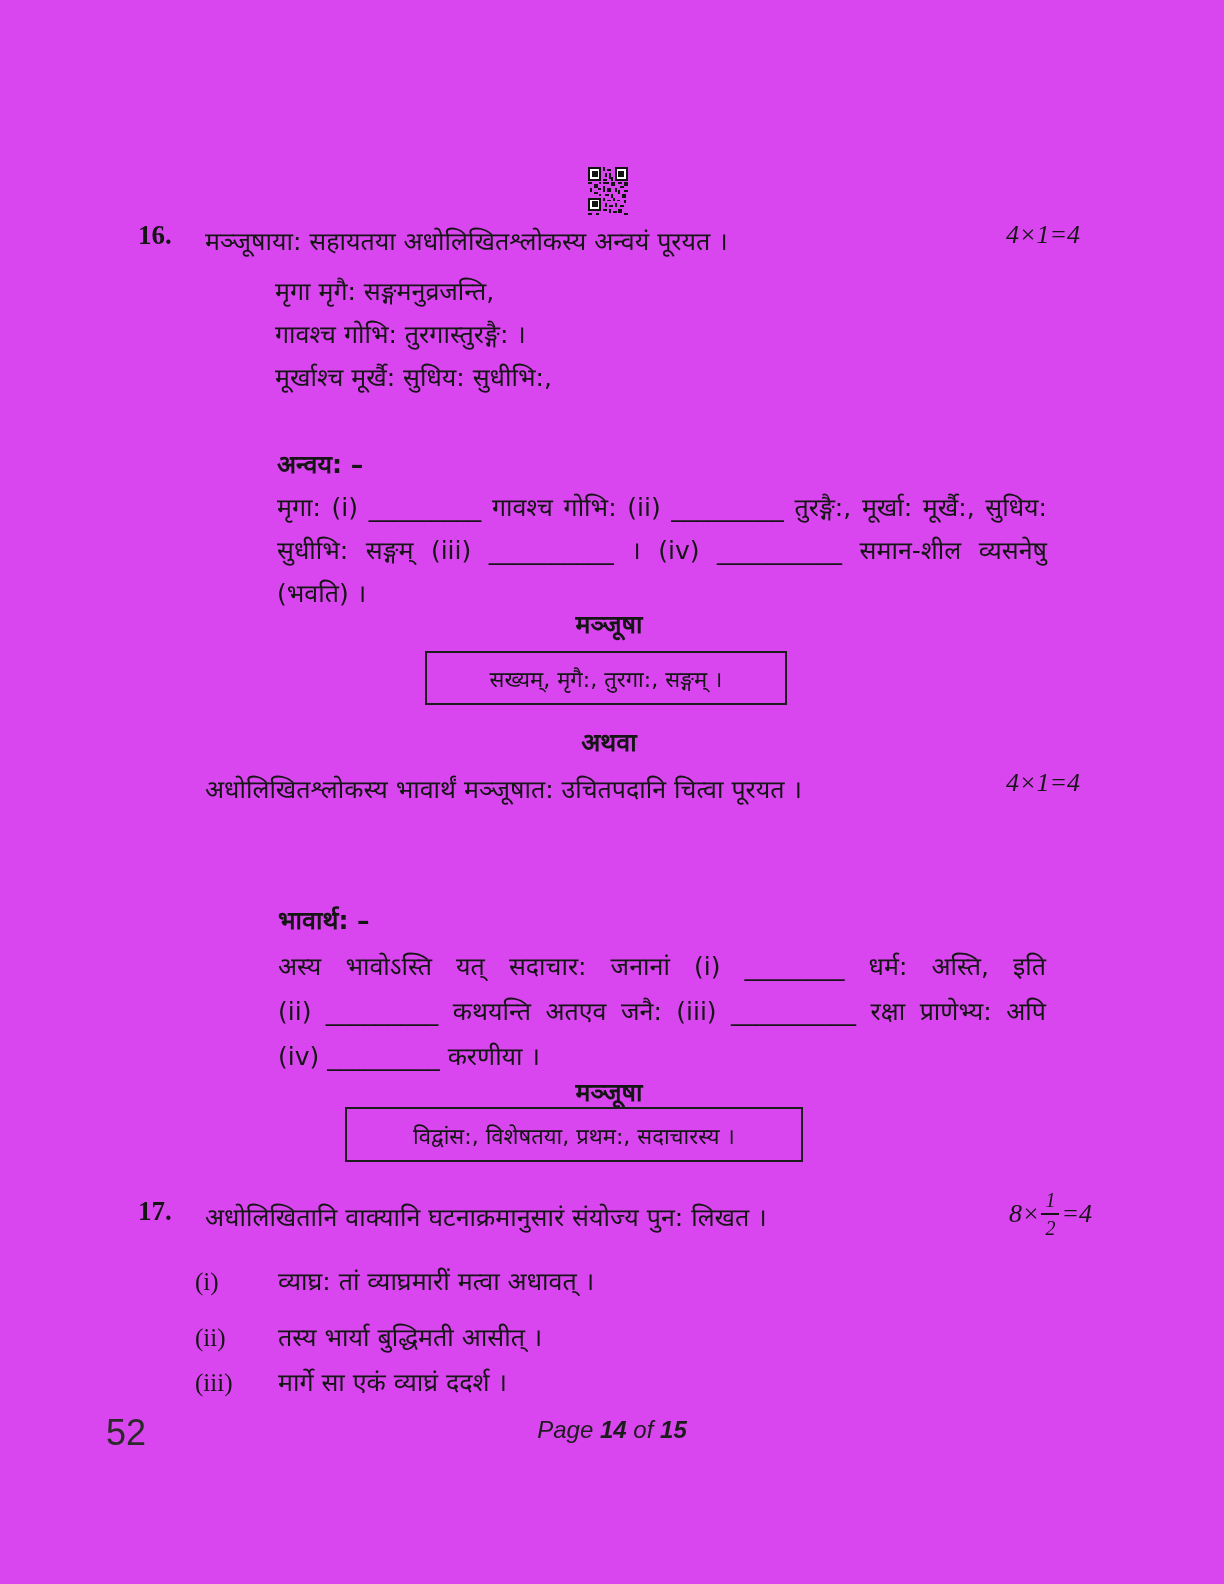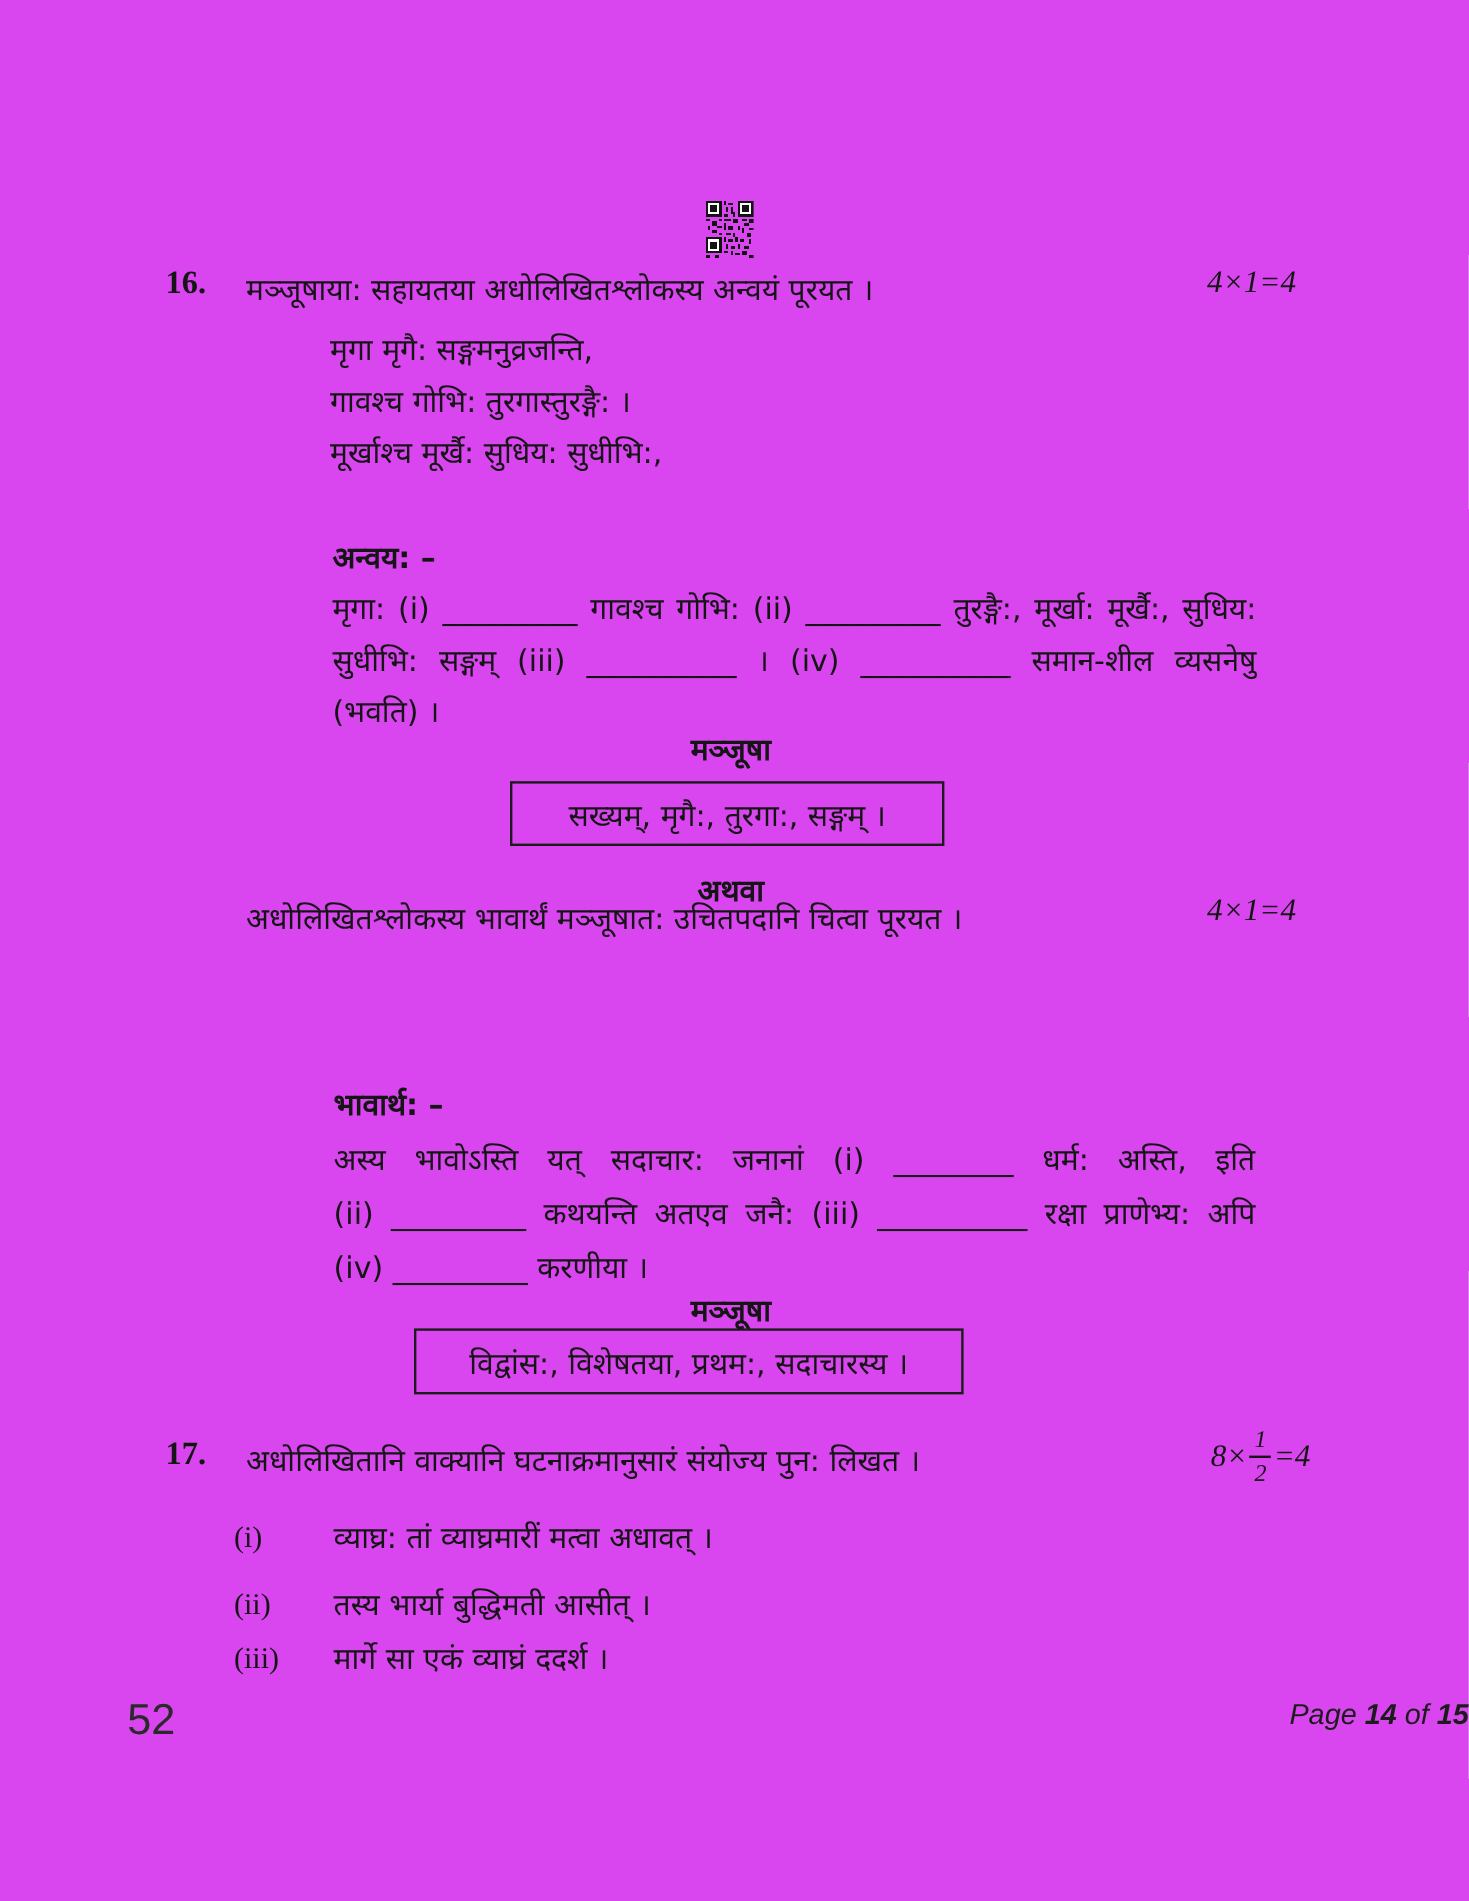--- a/index.html
+++ b/index.html
@@ -20,32 +20,32 @@
   .marks { font-family:"Liberation Serif", serif; font-style:italic; font-size:26px; white-space:nowrap; }
   .q-row { display:flex; justify-content:space-between; align-items:flex-start; }
   .q-num { width:67px; flex:0 0 67px; }
   .q-text { flex:1 1 auto; }
   .center-label { text-align:center; font-weight:bold; }
   .jline { text-align:justify; text-align-last:justify; height:43px; white-space:nowrap; }
   .jline2 { text-align:justify; text-align-last:justify; height:45px; white-space:nowrap; }
   .wbox {
     border:2px solid #1c1c1c;
     text-align:center;
-    font-size:25px;
+    font-size:22px;
     display:flex; align-items:center; justify-content:center;
   }
   .frac-marks { display:inline-flex; align-items:center; margin-top:-6px; }
   .frac { display:inline-flex; flex-direction:column; align-items:center;
           font-size:20px; line-height:1; margin:0 2px; }
   .frac .fnum { border-bottom:2px solid #151515; padding:0 4px 3px; }
   .frac .fden { padding-top:3px; }
   .item-row { display:flex; }
   .item-label { width:83px; flex:0 0 83px; font-family:"Liberation Serif", serif; font-size:25px; }
   .footer-num { font-family:"Liberation Sans", sans-serif; font-size:36px; color:#2a2a2a; }
-  .footer-center { text-align:right; font-family:"Liberation Sans", sans-serif;
+  .footer-center { text-align:center; font-family:"Liberation Sans", sans-serif;
                    font-style:italic; font-size:24px; color:#1c1c1c; }
   .fbold { font-weight:bold; }
 </style>
 </head>
 <body>
 
 <div class="page">
 
   <div class="abs" style="left:588px; top:167px;">
     <svg width="40" height="48" viewBox="0 0 21 25" shape-rendering="crispEdges" xmlns="http://www.w3.org/2000/svg">
@@ -129,21 +129,21 @@
     <div>(भवति) ।</div>
   </div>
 
   <div class="abs dev center-label" style="left:138px; right:144px; top:603px;">मञ्जूषा</div>
   <div class="abs wbox" style="left:425px; top:651px; width:362px; height:54px;">
     <span>सख्यम्, मृगै:, तुरगा:, सङ्गम् ।</span>
   </div>
 
   <div class="abs dev center-label" style="left:138px; right:144px; top:721px;">अथवा</div>
 
-  <div class="abs q-row" style="left:138px; right:144px; top:744px;">
+  <div class="abs q-row" style="left:138px; right:144px; top:768px;">
     <div class="q-num"></div>
     <div class="q-text dev">अधोलिखितश्लोकस्य भावार्थं मञ्जूषात: उचितपदानि चित्वा पूरयत ।</div>
     <div class="marks">4×1=4</div>
   </div>
 
 
   <div class="abs dev bold" style="left:278px; top:899px;">भावार्थ: –</div>
 
   <div class="abs dev" style="left:278px; top:944px; width:768px; line-height:45px;">
     <div class="jline2">अस्य भावोऽस्ति यत् सदाचार: जनानां (i) ________ धर्म: अस्ति, इति</div>

